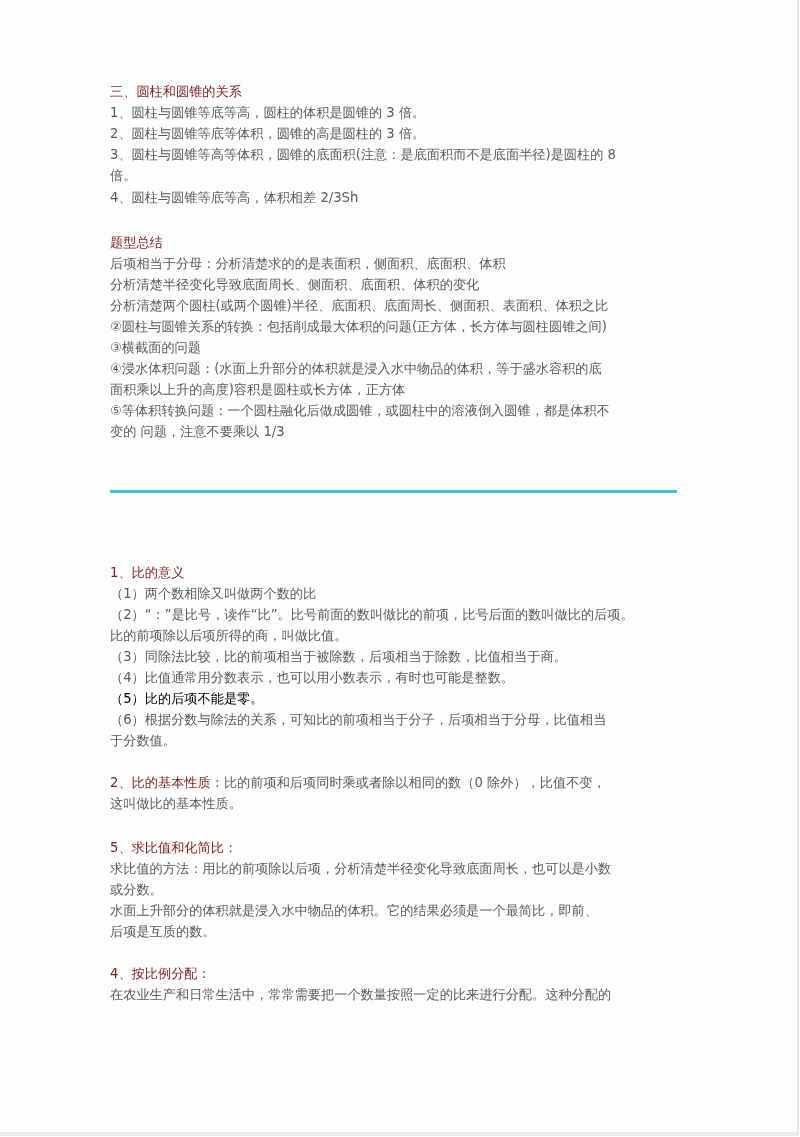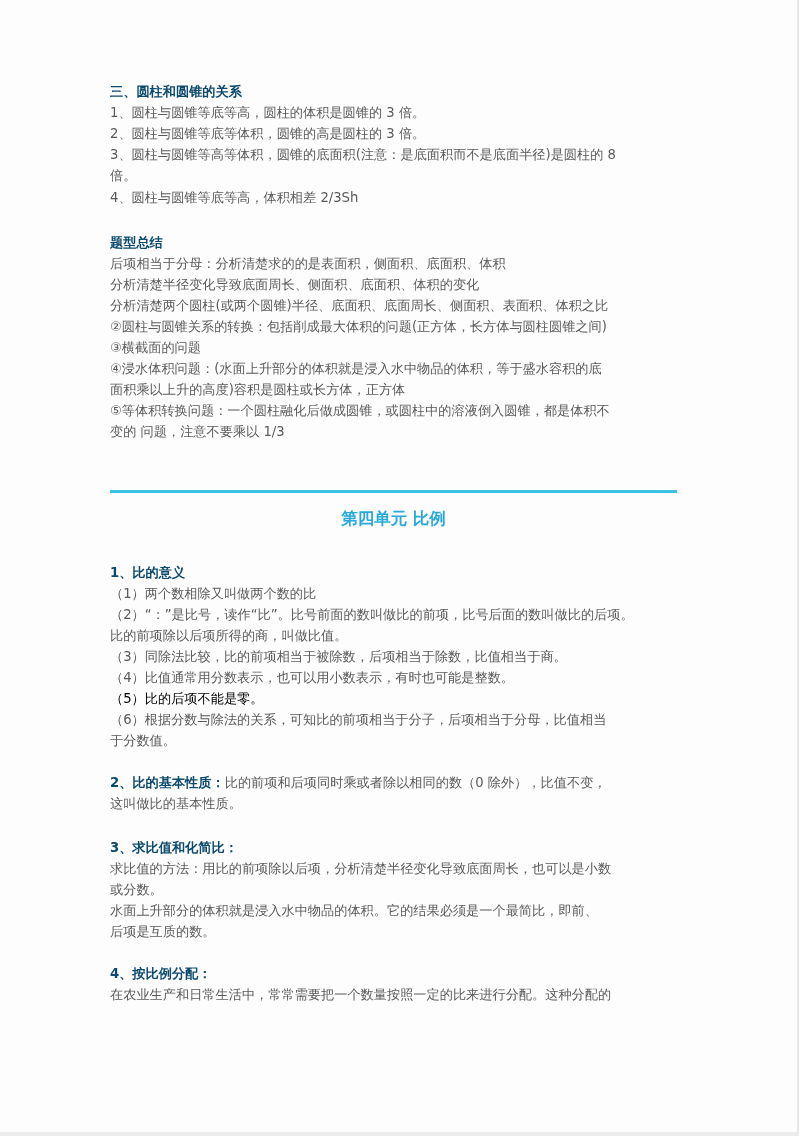--- a/index.html
+++ b/index.html
@@ -16,21 +16,21 @@
     border-right: 2px solid #e6e6e6;
     border-bottom: 4px solid #ececec;
   }
   .content {
     position: absolute; left: 110px; top: 0; width: 570px;
     color: #5a5a5a;
     font-size: 13.2px;
     line-height: 20.5px;
   }
   .line { position: absolute; left: 0; white-space: nowrap; }
-  .bold { font-weight: bold; color: #0c4a6e; }
+  .bold { font-weight: normal; color: #7f1d1d; }
   .red { color: #000000; }
   .divider {
     position: absolute; left: 110px; top: 490px; width: 567px; height: 3px;
     background: #3cc0e4;
   }
   .unit-title {
     position: absolute; left: 0; top: 508px; width: 787px;
     text-align: center; font-weight: bold; font-size: 16.5px;
     color: #29a9dc;
   }
@@ -75,26 +75,25 @@
     <div class="line" style="top:668px">（4）比值通常用分数表示，也可以用小数表示，有时也可能是整数。</div>
     <div class="line red" style="top:689px">（5）比的后项不能是零。</div>
     <div class="line" style="top:710px">（6）根据分数与除法的关系，可知比的前项相当于分子，后项相当于分母，比值相当</div>
     <div class="line" style="top:731px">于分数值。</div>
 
     <div class="line" style="top:773px">
       <span class="bold">2、比的基本性质：</span><span>比的前项和后项同时乘或者除以相同的数（0 除外），比值不变，</span>
     </div>
     <div class="line" style="top:794px">这叫做比的基本性质。</div>
 
-    <div class="line bold" style="top:838px">3、求比值和化简比：</div>
+    <div class="line bold" style="top:838px">5、求比值和化简比：</div>
     <div class="line" style="top:859px">求比值的方法：用比的前项除以后项，分析清楚半径变化导致底面周长，也可以是小数</div>
     <div class="line" style="top:880px">或分数。</div>
     <div class="line" style="top:901px">水面上升部分的体积就是浸入水中物品的体积。它的结果必须是一个最简比，即前、</div>
     <div class="line" style="top:922px">后项是互质的数。</div>
 
     <div class="line bold" style="top:964px">4、按比例分配：</div>
     <div class="line" style="top:985px">在农业生产和日常生活中，常常需要把一个数量按照一定的比来进行分配。这种分配的</div>
   </div>
 
   <div class="divider"></div>
-  <div class="unit-title">第四单元  比例</div>
 
 </div>
 
 </body></html>

